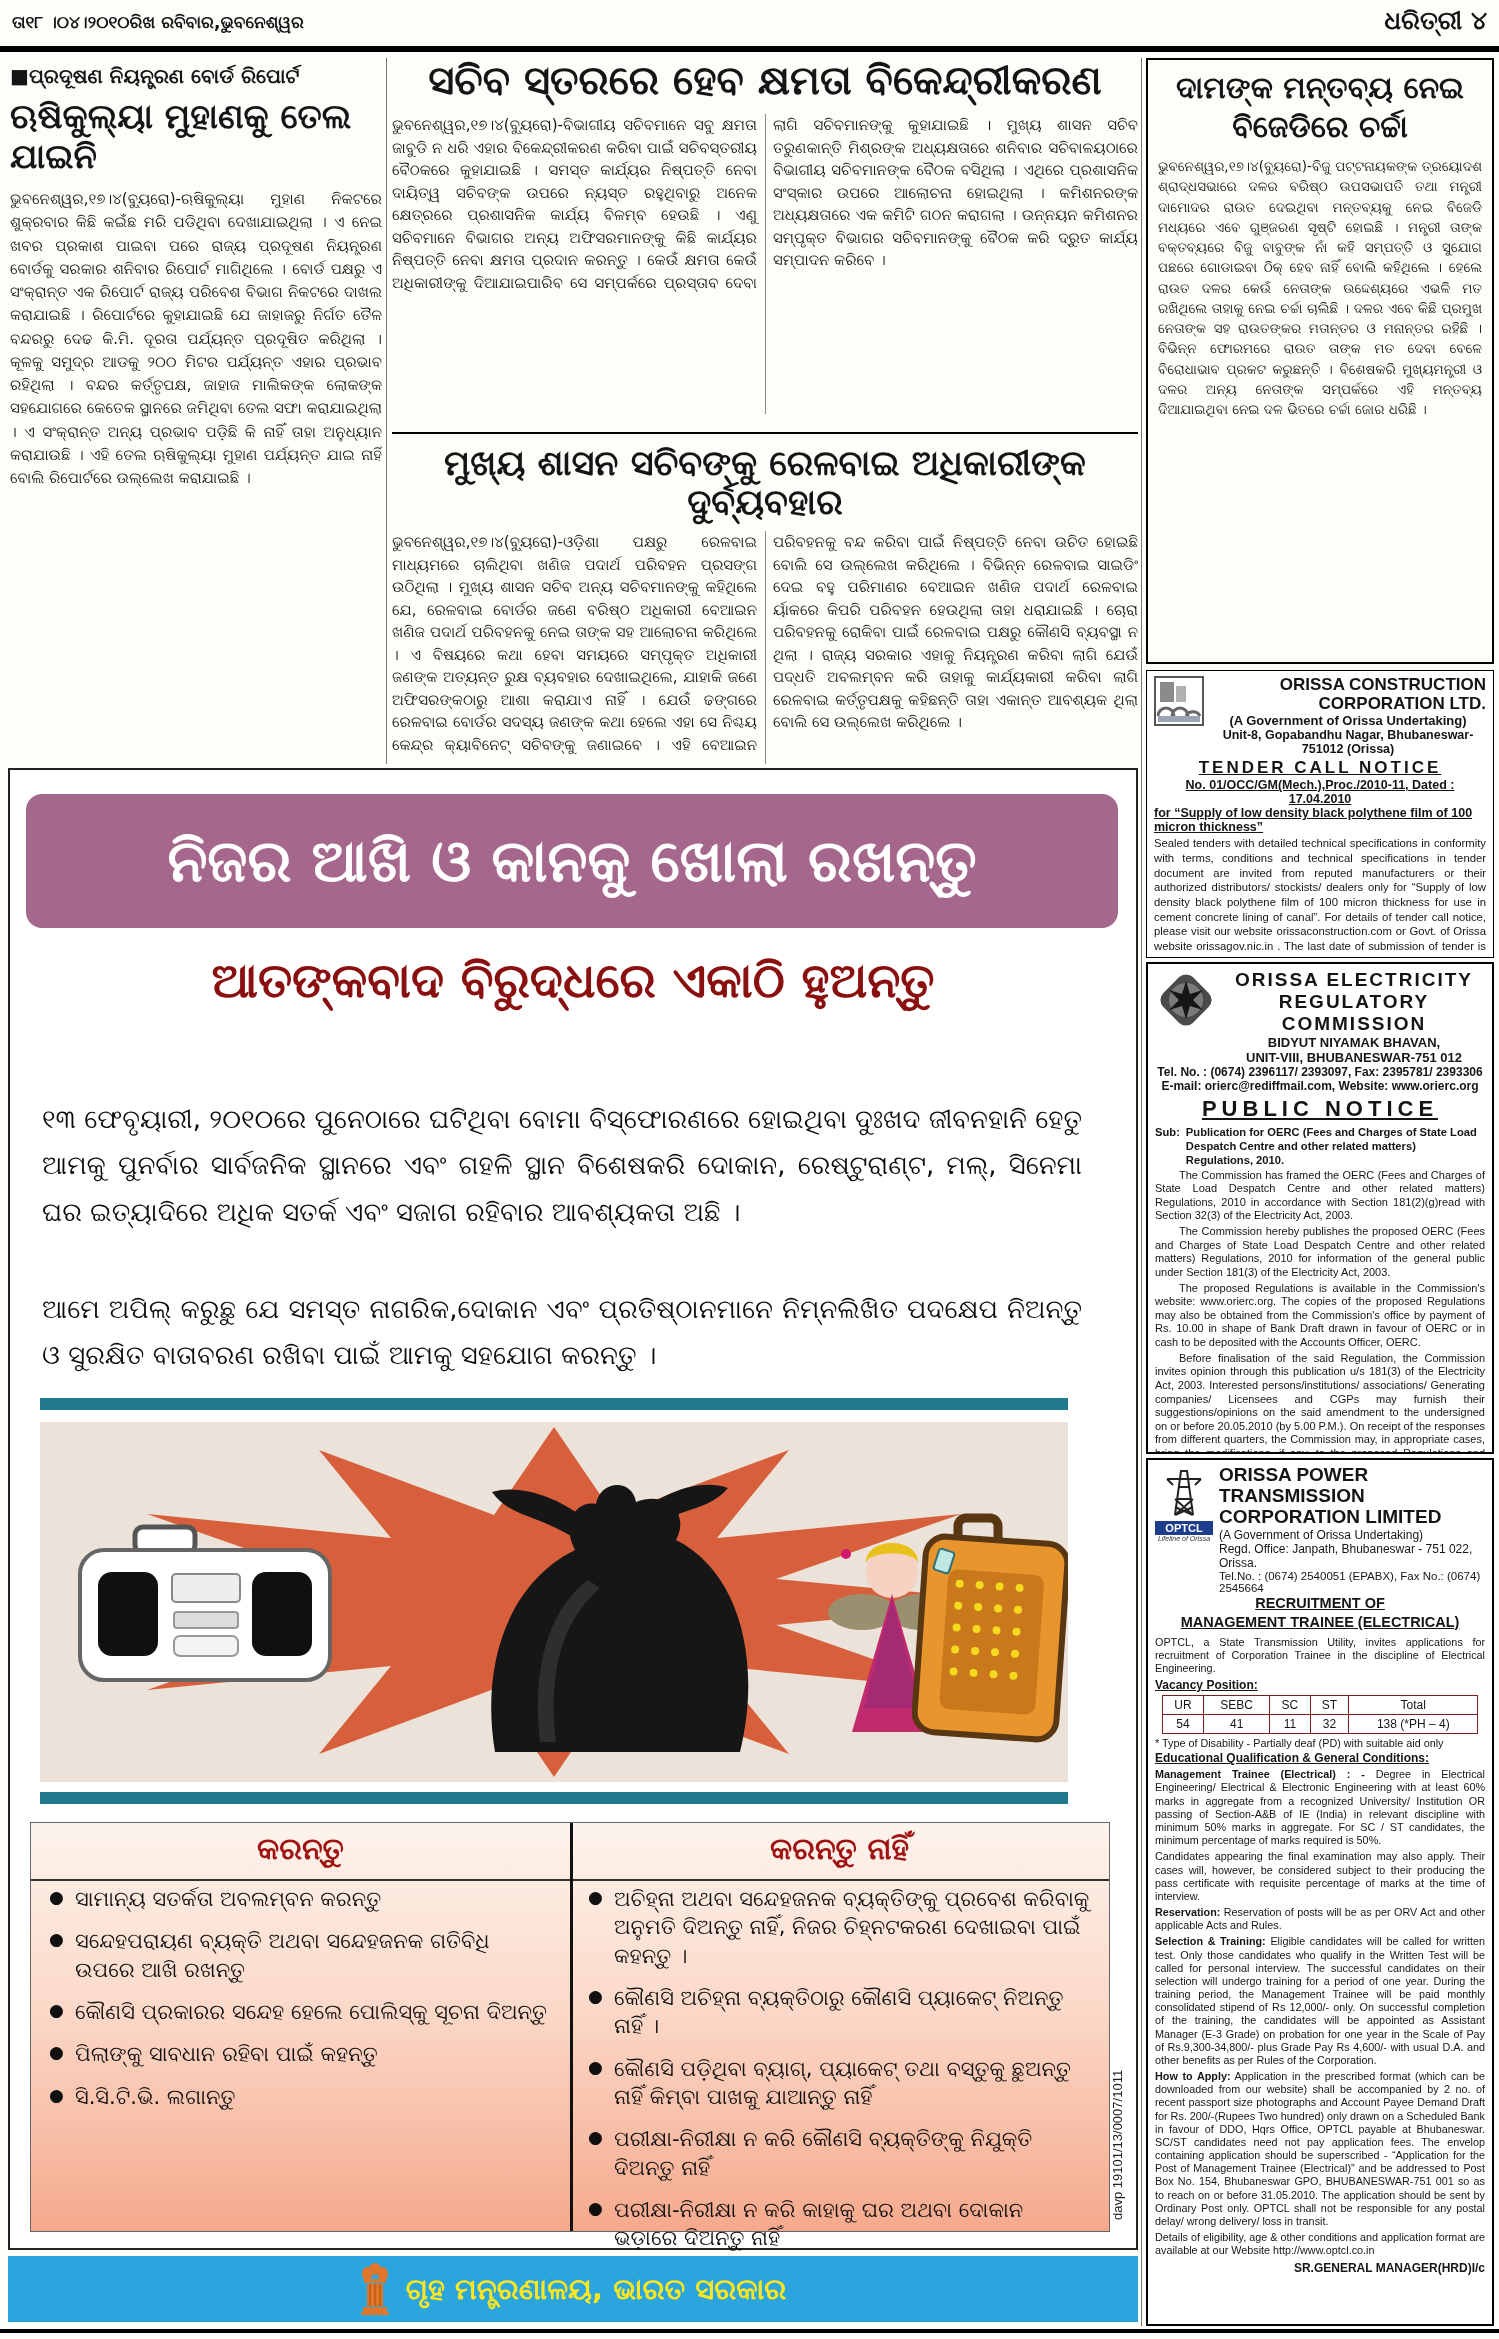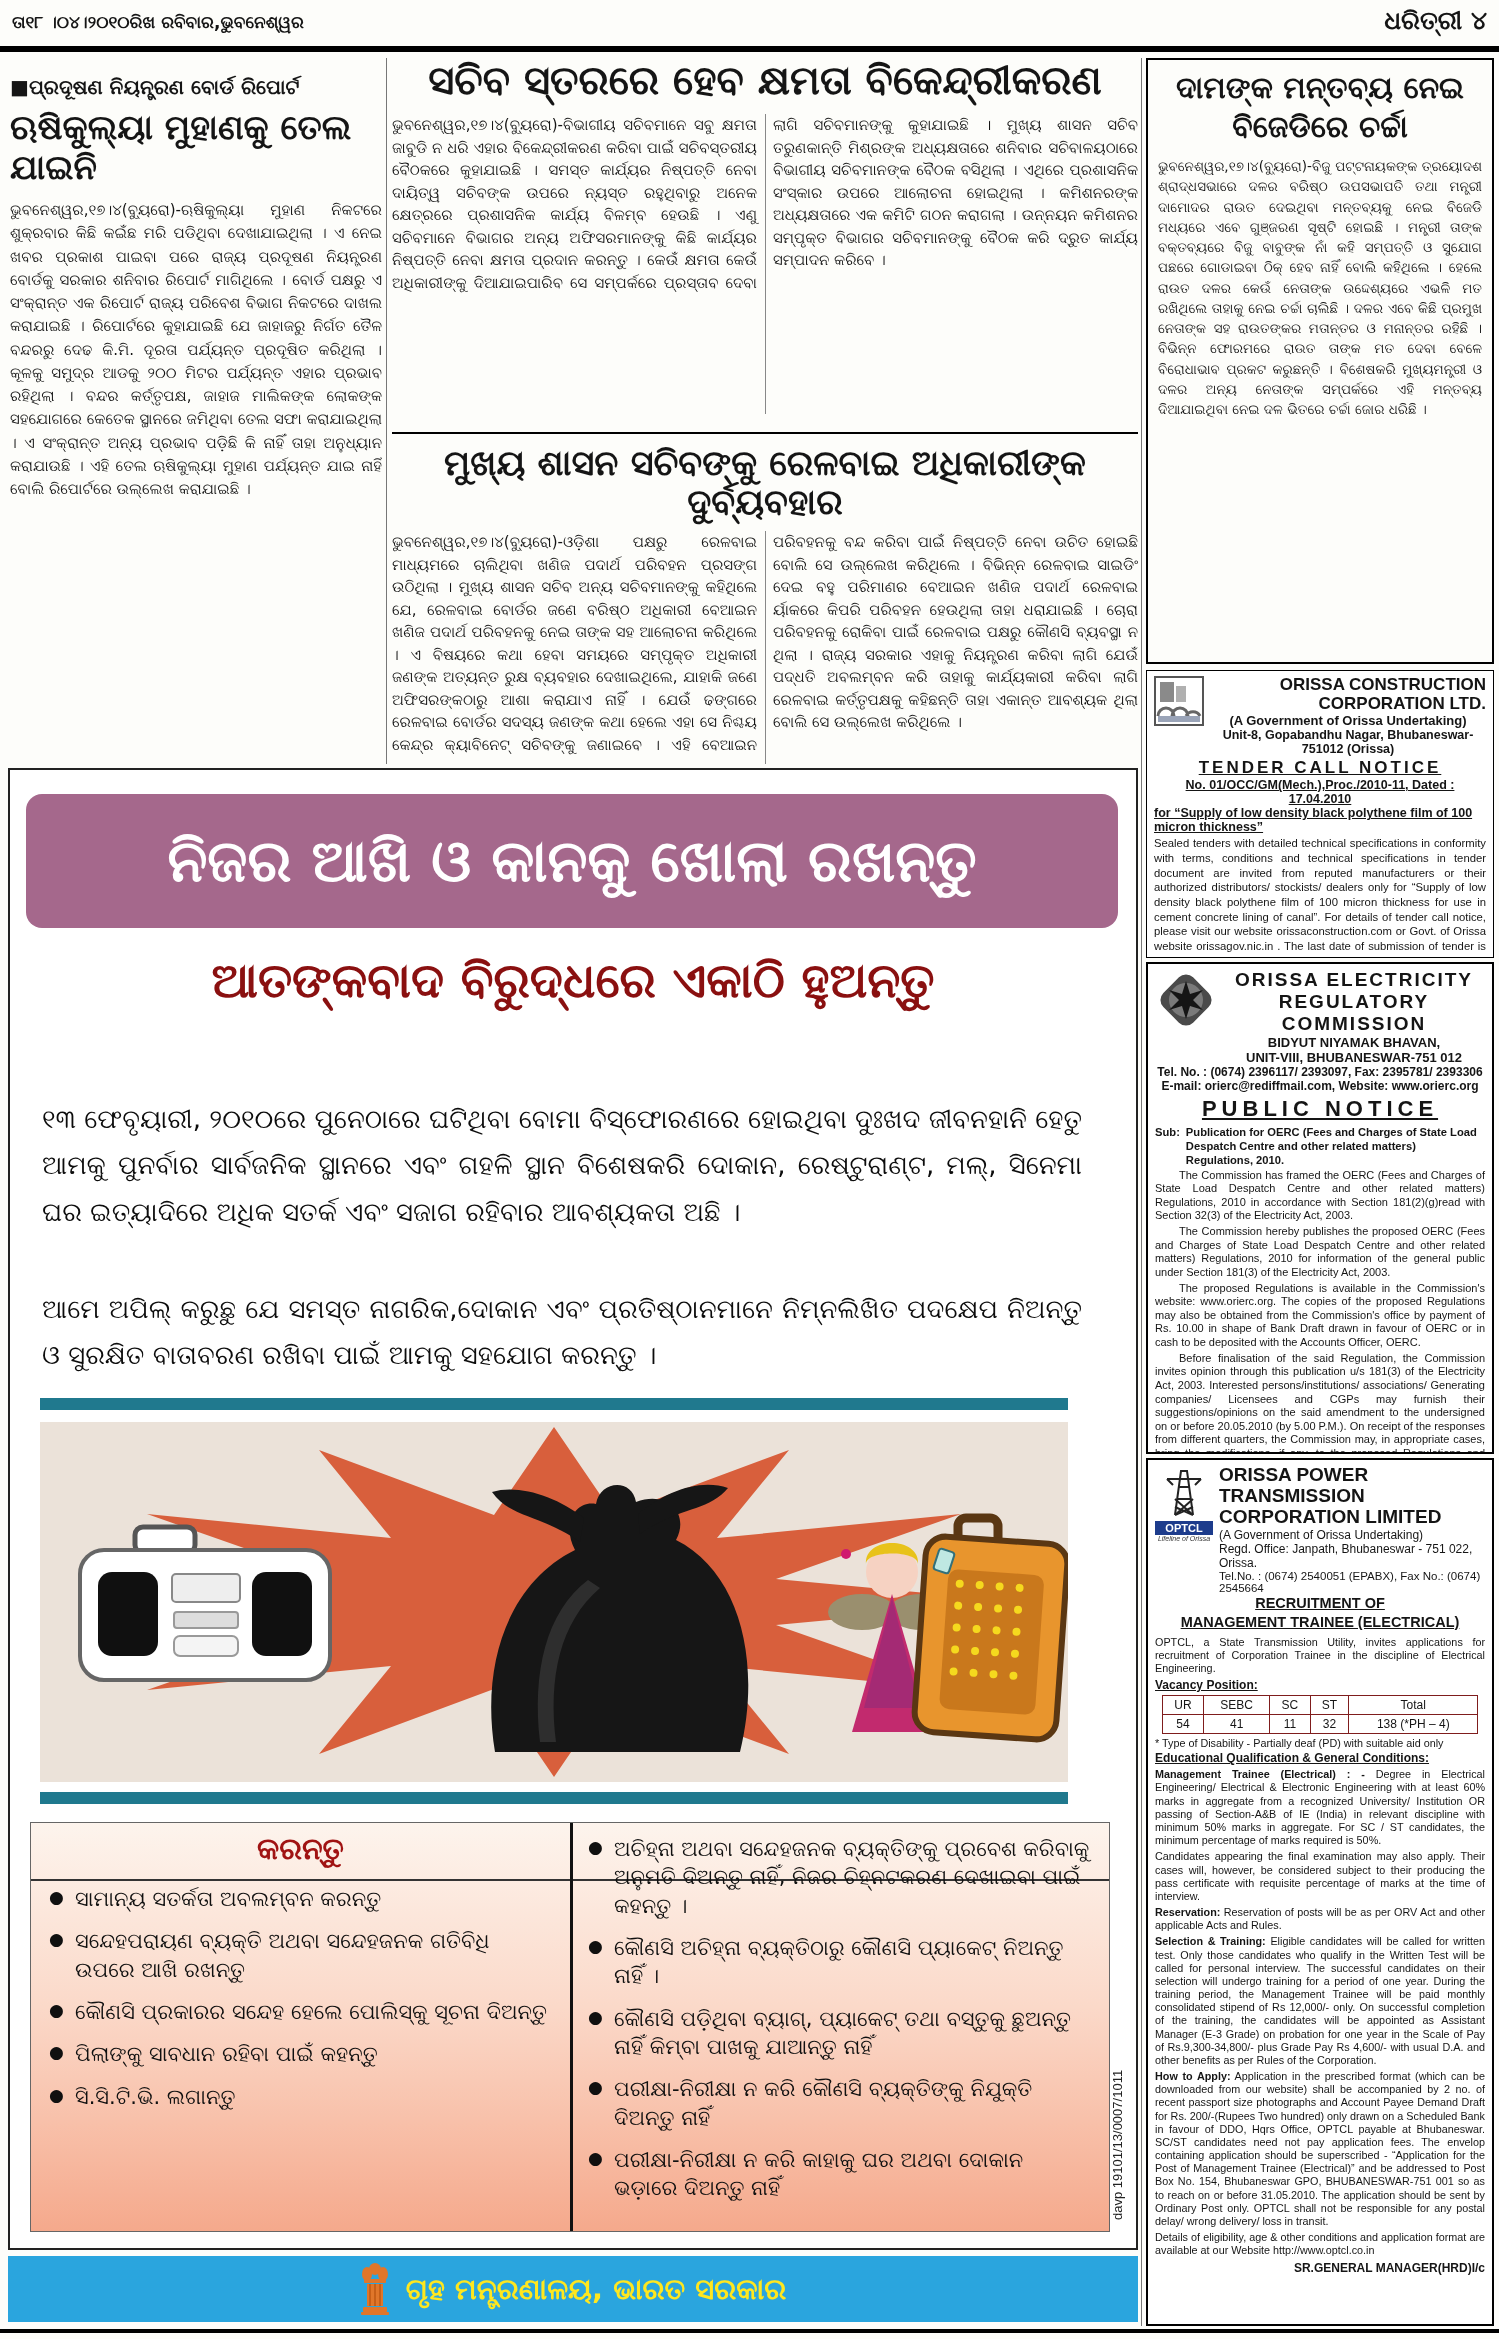--- a/index.html
+++ b/index.html
@@ -10,21 +10,21 @@
   .jtext{text-align:justify;}
   
   .masthead-date{left:12px;top:12px;font-size:17px;font-weight:600;}
   .masthead-title{right:12px;top:6px;font-size:25px;font-weight:700;}
   .top-rule{left:0;top:46px;width:1499px;height:6px;background:#000;}
   .bottom-rule{left:0;top:2329px;width:1499px;height:4px;background:#000;}
   .vrule{width:1px;background:#777;}
   .hrule{height:2px;background:#000;}
   
   .art-left{left:10px;top:58px;width:372px;height:706px;overflow:hidden;}
-  .kicker{font-size:20px;font-weight:700;margin:17px 0 8px;}
+  .kicker{font-size:20px;font-weight:700;margin:6px 0 8px;}
   .hl-left{font-size:34px;font-weight:700;line-height:1.18;margin:0 0 12px;}
   .body-sm{font-size:15px;line-height:1.55;}
   .art-c1{left:392px;top:58px;width:746px;height:368px;overflow:hidden;}
   .hl-center{font-size:40px;font-weight:700;text-align:center;line-height:1.1;margin:0 0 12px;}
   .cols2{column-count:2;column-gap:16px;column-rule:1px solid #888;font-size:15px;line-height:1.5;height:300px;overflow:hidden;}
   .art-c2{left:392px;top:444px;width:746px;height:320px;overflow:hidden;}
   .hl-center2{font-size:35px;font-weight:700;text-align:center;line-height:1.1;margin:0 0 10px;}
   .cols2b{column-count:2;column-gap:16px;column-rule:1px solid #888;font-size:15px;line-height:1.5;height:252px;overflow:hidden;}
   .art-right{left:1146px;top:58px;width:348px;height:606px;border:2px solid #000;box-sizing:border-box;padding:8px 10px;overflow:hidden;}
   .hl-right{font-size:30px;font-weight:700;text-align:center;line-height:1.3;}
@@ -198,20 +198,21 @@
         <div class="list-head">କରନ୍ତୁ</div>
         <ul class="adv-list" id="do-list">
             <li>ସାମାନ୍ୟ ସତର୍କତା ଅବଲମ୍ବନ କରନ୍ତୁ</li>
             <li>ସନ୍ଦେହପରାୟଣ ବ୍ୟକ୍ତି ଅଥବା ସନ୍ଦେହଜନକ ଗତିବିଧି ଉପରେ ଆଖି ରଖନ୍ତୁ</li>
             <li>କୌଣସି ପ୍ରକାରର ସନ୍ଦେହ ହେଲେ ପୋଲିସ୍‌କୁ ସୂଚନା ଦିଅନ୍ତୁ</li>
             <li>ପିଲାଙ୍କୁ ସାବଧାନ ରହିବା ପାଇଁ କହନ୍ତୁ</li>
             <li>ସି.ସି.ଟି.ଭି. ଲଗାନ୍ତୁ</li>
           </ul>
       </div>
       <div class="list-col right">
+        <div class="list-head">କରନ୍ତୁ ନାହିଁ</div>
         <ul class="adv-list" id="dont-list">
             <li>ଅଚିହ୍ନା ଅଥବା ସନ୍ଦେହଜନକ ବ୍ୟକ୍ତିଙ୍କୁ ପ୍ରବେଶ କରିବାକୁ ଅନୁମତି ଦିଅନ୍ତୁ ନାହିଁ, ନିଜର ଚିହ୍ନଟକରଣ ଦେଖାଇବା ପାଇଁ କହନ୍ତୁ ।</li>
             <li>କୌଣସି ଅଚିହ୍ନା ବ୍ୟକ୍ତିଠାରୁ କୌଣସି ପ୍ୟାକେଟ୍ ନିଅନ୍ତୁ ନାହିଁ ।</li>
             <li>କୌଣସି ପଡ଼ିଥିବା ବ୍ୟାଗ୍, ପ୍ୟାକେଟ୍ ତଥା ବସ୍ତୁକୁ ଛୁଅନ୍ତୁ ନାହିଁ କିମ୍ବା ପାଖକୁ ଯାଆନ୍ତୁ ନାହିଁ</li>
             <li>ପରୀକ୍ଷା-ନିରୀକ୍ଷା ନ କରି କୌଣସି ବ୍ୟକ୍ତିଙ୍କୁ ନିଯୁକ୍ତି ଦିଅନ୍ତୁ ନାହିଁ</li>
             <li>ପରୀକ୍ଷା-ନିରୀକ୍ଷା ନ କରି କାହାକୁ ଘର ଅଥବା ଦୋକାନ ଭଡ଼ାରେ ଦିଅନ୍ତୁ ନାହିଁ</li>
           </ul>
       </div>
     </div>
 

